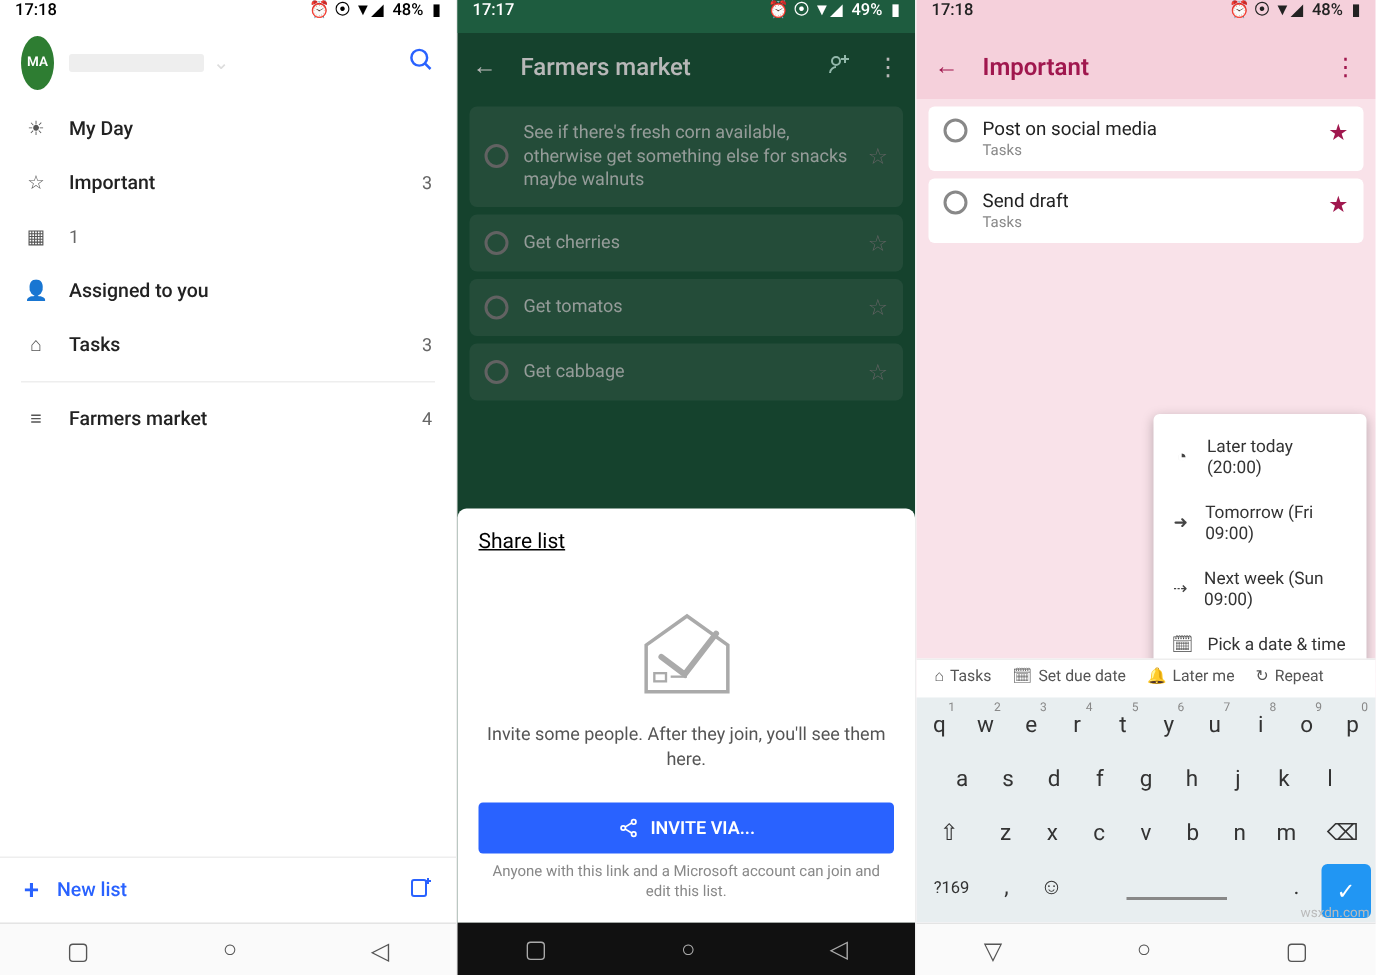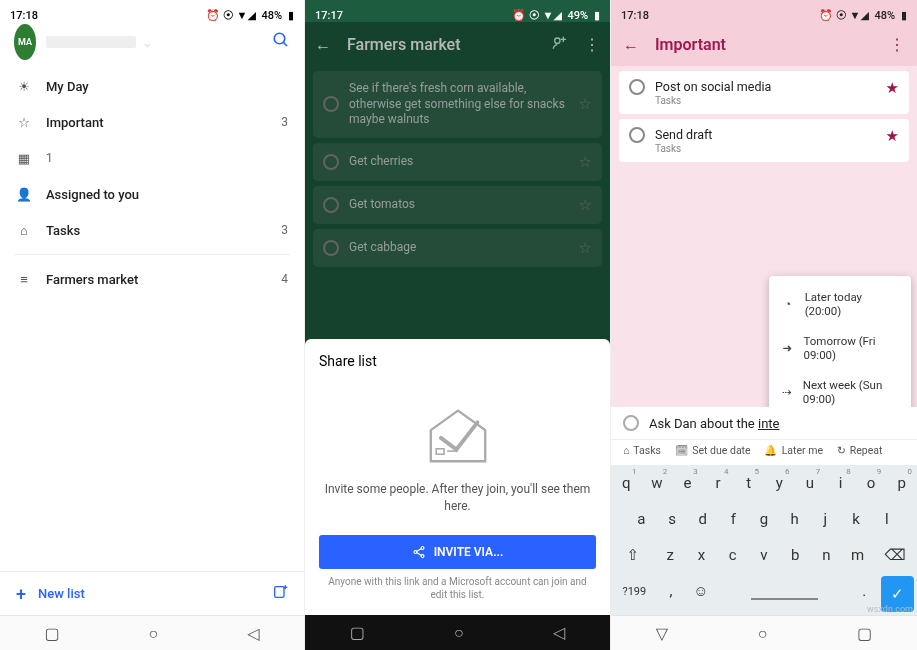--- a/index.html
+++ b/index.html
@@ -3,21 +3,21 @@
 <meta charset="utf-8">
 <style>
   * { box-sizing: border-box; margin: 0; padding: 0; font-family: -apple-system, BlinkMacSystemFont, "Segoe UI", Roboto, sans-serif; }
   body { width: 917px; height: 650px; display: flex; background: #fff; overflow: hidden; }
   .screen { height: 650px; display: flex; flex-direction: column; position: relative; }
   .s1 { width: 305px; border-right: 1px solid #eee; }
   .s2 { width: 306px; border-right: 1px solid #eee; }
   .s3 { width: 306px; }
 
   
-  .status { height: 22px; display: flex; align-items: flex-end; justify-content: space-between; padding: 0 10px; font-size: 11px; font-weight: 500; }
+  .status { height: 22px; display: flex; align-items: flex-start; justify-content: space-between; padding: 0 10px; font-size: 11px; font-weight: 500; }
   .status.dark { background: #1e5c3f; color: #fff; }
   .status.pink { background: #f5d0db; color: #222; }
   .status-icons { display: flex; align-items: center; gap: 3px; font-size: 11px; }
 
   
   .s1-header { height: 40px; display: flex; align-items: center; padding: 0 14px; gap: 10px; }
   .avatar { width: 22px; height: 36px; border-radius: 50%; background: #2e7d32; color: #fff; display: flex; align-items: center; justify-content: center; font-size: 9px; font-weight: 600; }
   .s1-header .name { flex: 1; display: flex; align-items: center; gap: 6px; font-size: 13px; font-weight: 500; color: #ddd; }
   .search-icon { color: #2962ff; font-size: 20px; }
   .s1-list { flex: 1; padding-top: 6px; }
@@ -33,21 +33,21 @@
   .s2-top { background: #1e5c3f; }
   .s2-appbar { height: 44px; display: flex; align-items: center; padding: 0 10px; color: #fff; gap: 16px; }
   .s2-appbar .title { flex: 1; font-size: 16px; font-weight: 500; }
   .s2-tasks { background: #1e5c3f; padding: 0 8px 60px 8px; flex: 1; }
   .s2-task { background: rgba(255,255,255,0.09); border-radius: 5px; margin: 5px 0; padding: 10px 10px; display: flex; align-items: center; gap: 10px; color: #cfd8d4; font-size: 12px; }
   .s2-overlay { position: absolute; top: 22px; bottom: 35px; left: 0; right: 0; background: rgba(0,0,0,0.28); pointer-events: none; }
   .circle { width: 16px; height: 16px; border: 2px solid #888; border-radius: 50%; flex-shrink: 0; }
   .s2-task .txt { flex: 1; line-height: 1.3; }
   .star { color: #888; font-size: 15px; }
   .sheet { position: absolute; bottom: 35px; left: 0; right: 0; background: #fff; border-top-left-radius: 6px; border-top-right-radius: 6px; padding: 14px; text-align: center; }
-  .sheet .title { font-size: 14px; text-align: left; margin-bottom: 30px; }
+  .sheet .title { font-size: 14px; text-align: left; margin-bottom: 30px; text-decoration: underline; }
   .sheet-illus { width: 80px; height: 70px; margin: 0 auto 12px auto; display: block; }
   .sheet .msg { font-size: 12px; color: #555; line-height: 1.4; margin-bottom: 20px; }
   .invite-btn { background: #2962ff; color: #fff; width: 100%; padding: 10px; border: none; border-radius: 3px; font-size: 12px; font-weight: 600; display: flex; align-items: center; justify-content: center; gap: 8px; }
   .sheet .note { font-size: 10px; color: #888; margin-top: 6px; line-height: 1.3; }
 
   
   .s3-appbar { height: 44px; background: #f5d0db; display: flex; align-items: center; padding: 0 12px; gap: 16px; color: #a0174e; }
   .s3-appbar .title { flex: 1; font-size: 16px; font-weight: 600; color: #a0174e; }
   .s3-body { background: #f9e2e9; flex: 1; position: relative; }
   .s3-card { background: #fff; border-radius: 4px; margin: 5px 8px; padding: 8px 10px; display: flex; gap: 10px; }
@@ -262,24 +262,20 @@
           <span class="mi">⇢</span>
           <span>Next week (Sun 09:00)</span>
         </div>
       <div class="s3-menu-item">
           <span class="mi">🗓</span>
           <span>Pick a date &amp; time</span>
         </div>
     </div>
 
     <div class="s3-newtask">
-      <div class="s3-input-row">
-        <span class="circle" style="border-color:#aaa"></span>
-        <span class="inp"><span class="txt"><span>Ask Dan about the </span><span class="u">inte</span></span></span>
-      </div>
       <div class="s3-chips">
         <span class="chip">
             <span>⌂</span>
             <span>Tasks</span>
           </span>
         <span class="chip">
             <span>🗓</span>
             <span>Set due date</span>
           </span>
         <span class="chip">
@@ -320,21 +316,21 @@
           <div class="kkey">z</div>
           <div class="kkey">x</div>
           <div class="kkey">c</div>
           <div class="kkey">v</div>
           <div class="kkey">b</div>
           <div class="kkey">n</div>
           <div class="kkey">m</div>
           <div class="kkey bksp">⌫</div>
         </div>
         <div class="krow">
-          <div class="kkey sym">?199</div>
+          <div class="kkey sym">?169</div>
           <div class="kkey comma">,</div>
           <div class="kkey">☺</div>
           <div class="kkey space"></div>
           <div class="kkey dot">.</div>
           <div class="kkey enter">✓</div>
         </div>
       </div>
     </div>
   </div>
   <div class="nav">

